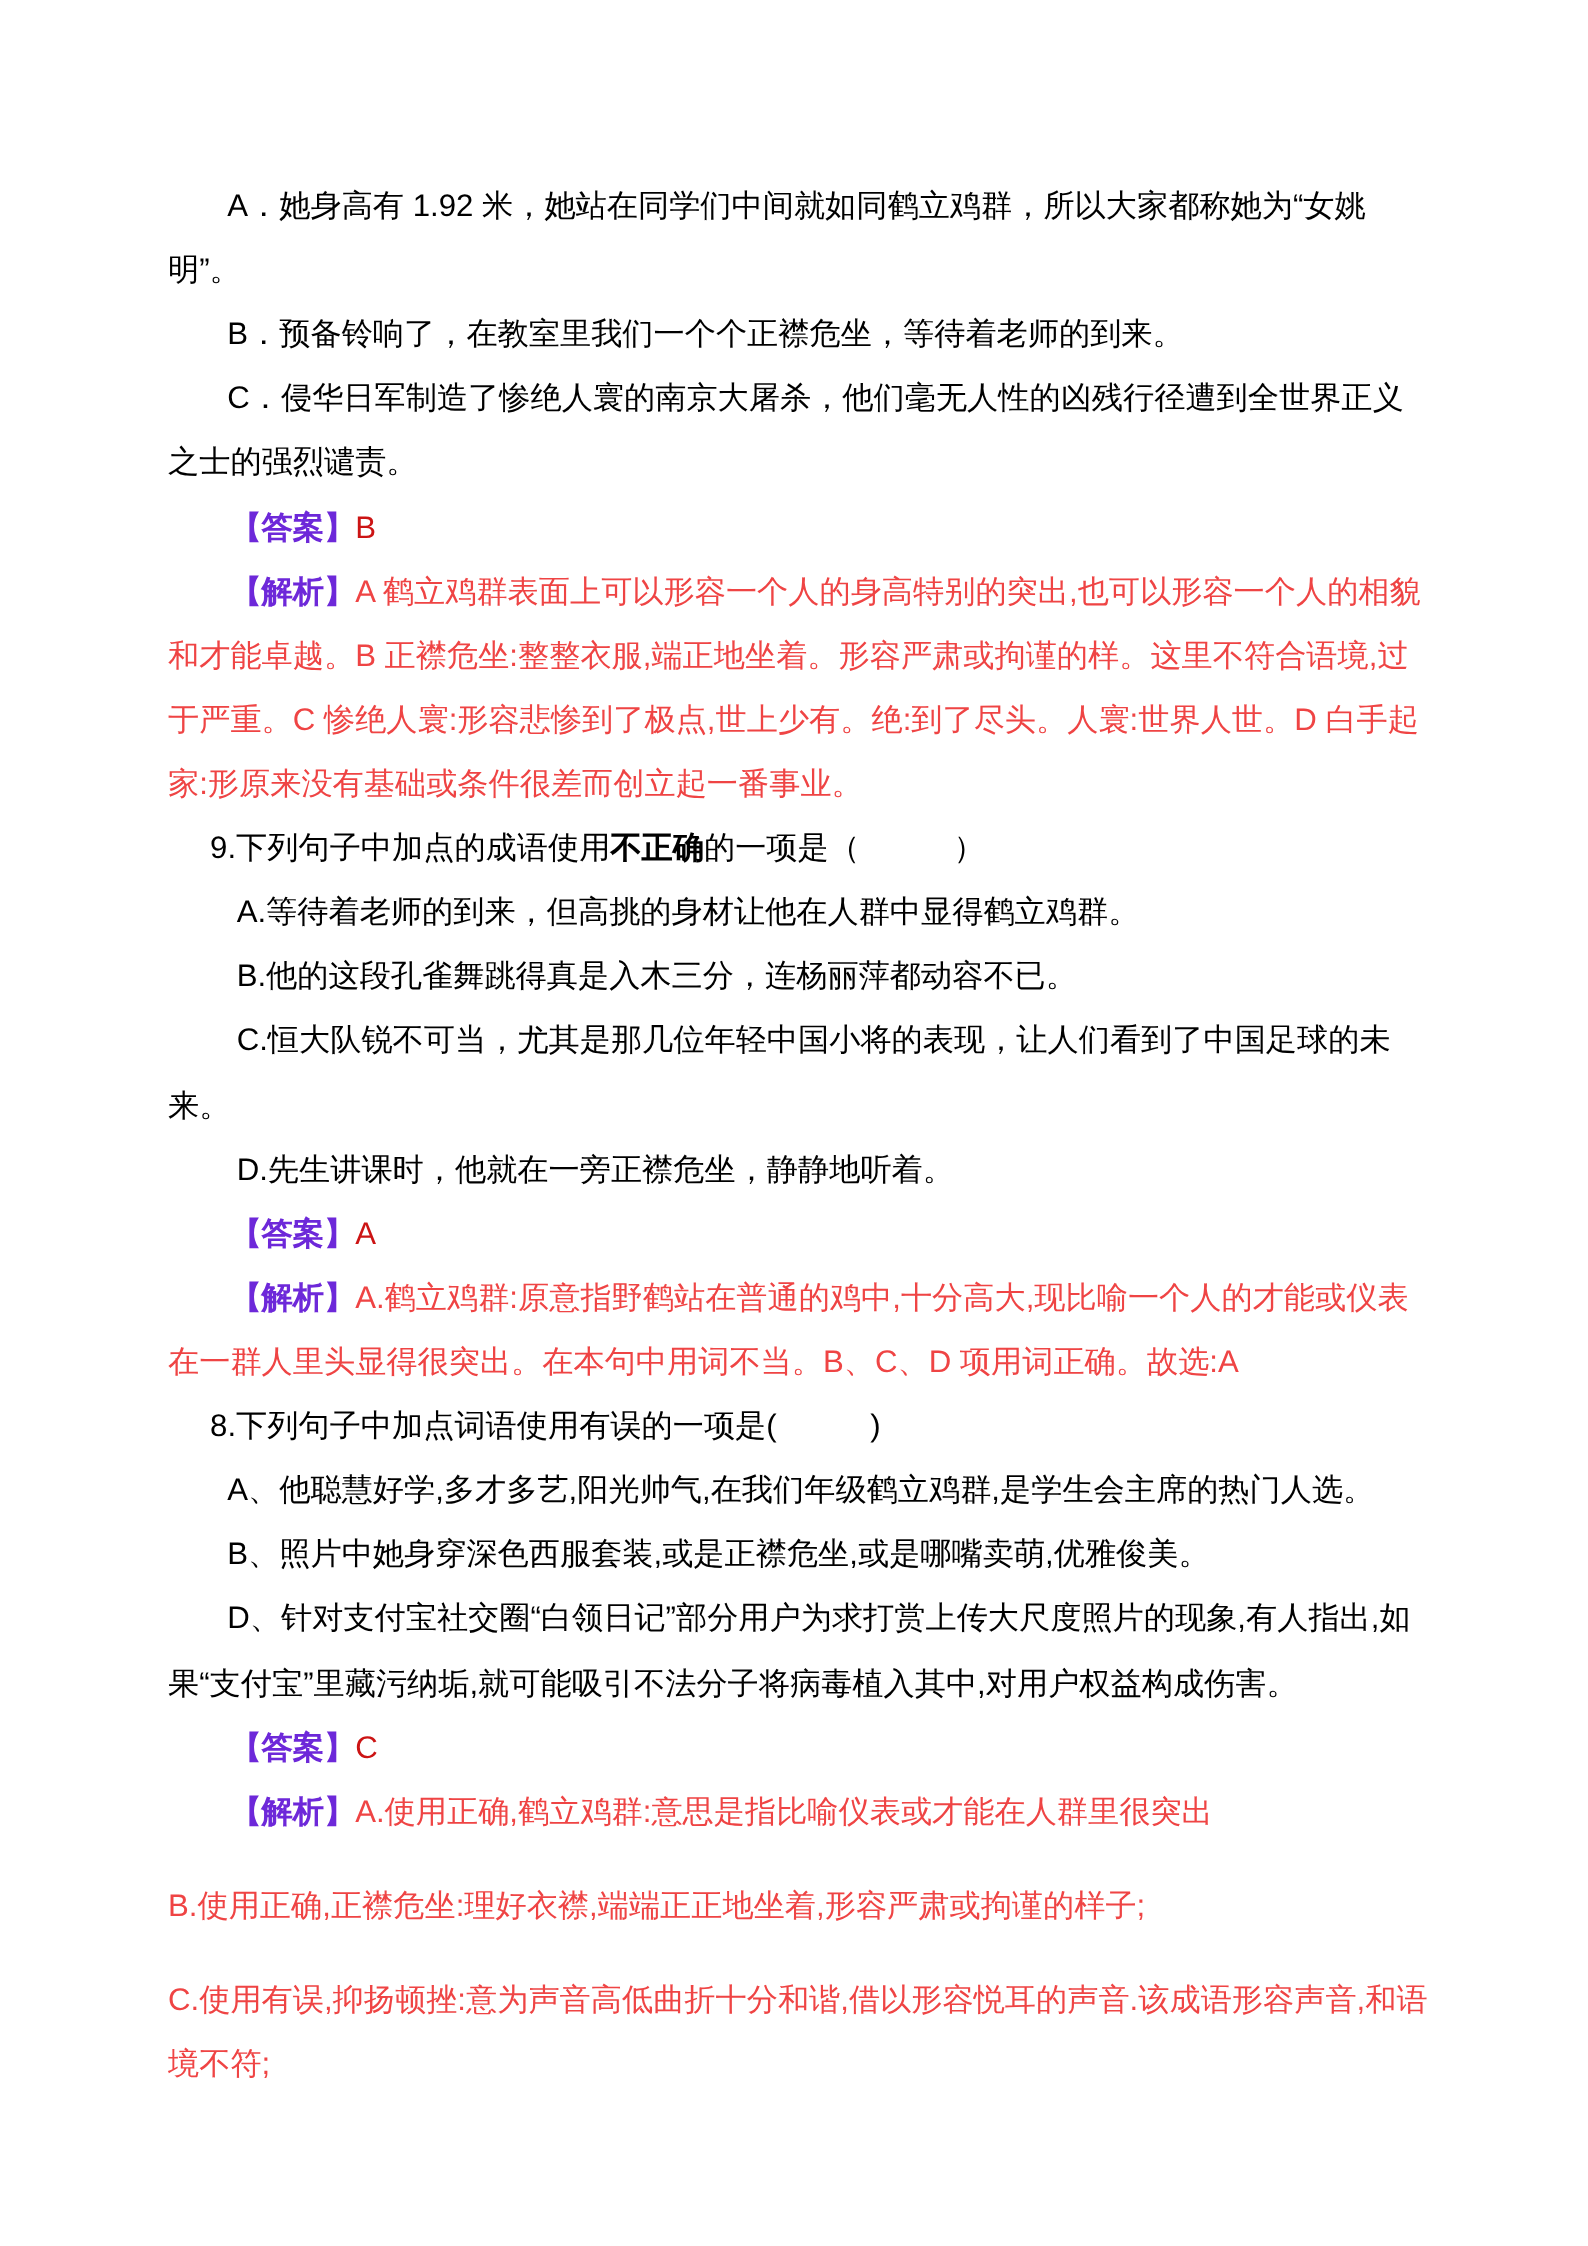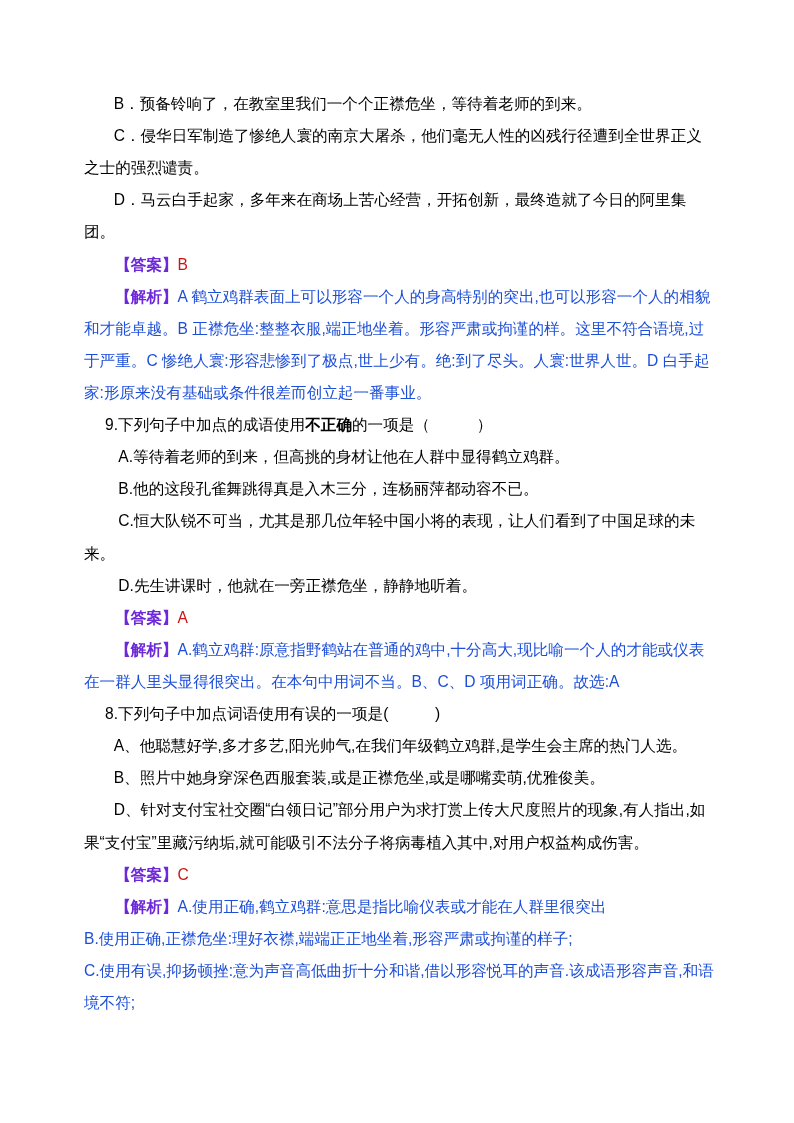--- a/index.html
+++ b/index.html
@@ -22,39 +22,39 @@
     line-height: 2.06;
   }
   p { margin: 0; padding: 0; }
   section { margin: 0; padding: 0; }
 
   .opt     { text-indent: 1.9em; }
   .q7opt   { text-indent: 2.2em; }
   .qheader { text-indent: 1.35em; }
   .answer  { text-indent: 2em; }
   .analysis { text-indent: 2em; }
-  .cont    { text-indent: 0; }
+  .cont    { text-indent: 0; margin-top: 15px; }
 
   .ans-label {
     color: #6d28d9;
     font-weight: bold;
   }
   .answer .ans-value { color: #cc1414; }
-  .analysis-text { color: #1d4ed8; }
+  .analysis-text { color: #ef4444; }
   .stem-bold { font-weight: bold; }
 </style>
 </head>
 <body>
 
 <div class="content">
 
   <section>
+    <p class="opt"><span>A．</span><span>她身高有 1.92 米，她站在同学们中间就如同鹤立鸡群，所以大家都称她为“女姚明”。</span></p>
     <p class="opt"><span>B．</span><span>预备铃响了，在教室里我们一个个正襟危坐，等待着老师的到来。</span></p>
     <p class="opt"><span>C．</span><span>侵华日军制造了惨绝人寰的南京大屠杀，他们毫无人性的凶残行径遭到全世界正义之士的强烈谴责。</span></p>
-    <p class="opt"><span>D．</span><span>马云白手起家，多年来在商场上苦心经营，开拓创新，最终造就了今日的阿里集团。</span></p>
     <p class="answer"><span class="ans-label">【答案】</span><span class="ans-value">B</span></p>
     <p class="analysis"><span class="ans-label">【解析】</span><span class="analysis-text">A 鹤立鸡群表面上可以形容一个人的身高特别的突出,也可以形容一个人的相貌和才能卓越。B 正襟危坐:整整衣服,端正地坐着。形容严肃或拘谨的样。这里不符合语境,过于严重。C 惨绝人寰:形容悲惨到了极点,世上少有。绝:到了尽头。人寰:世界人世。D 白手起家:形原来没有基础或条件很差而创立起一番事业。</span></p>
   </section>
 
   <section>
     <p class="qheader"><span>9.下列句子中加点的成语使用</span><b class="stem-bold">不正确</b><span>的一项是（　　　）</span></p>
     <p class="opt q7opt"><span>A.</span><span>等待着老师的到来，但高挑的身材让他在人群中显得鹤立鸡群。</span></p>
     <p class="opt q7opt"><span>B.</span><span>他的这段孔雀舞跳得真是入木三分，连杨丽萍都动容不已。</span></p>
     <p class="opt q7opt"><span>C.</span><span>恒大队锐不可当，尤其是那几位年轻中国小将的表现，让人们看到了中国足球的未来。</span></p>
     <p class="opt q7opt"><span>D.</span><span>先生讲课时，他就在一旁正襟危坐，静静地听着。</span></p>

